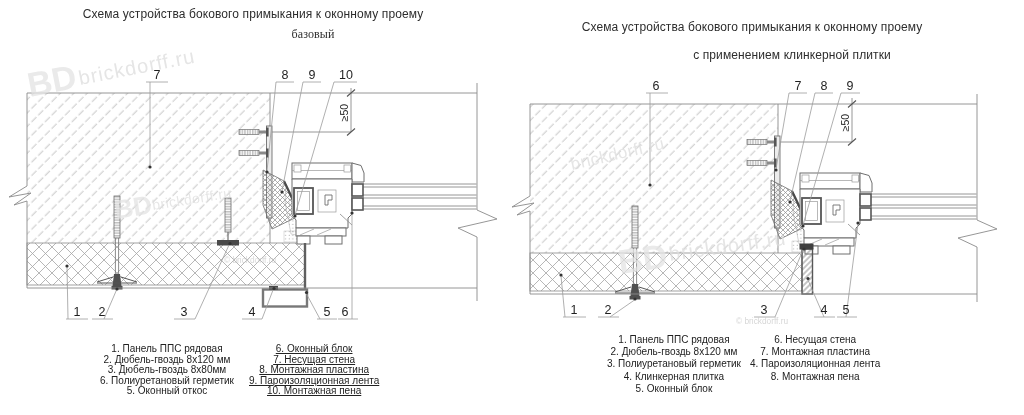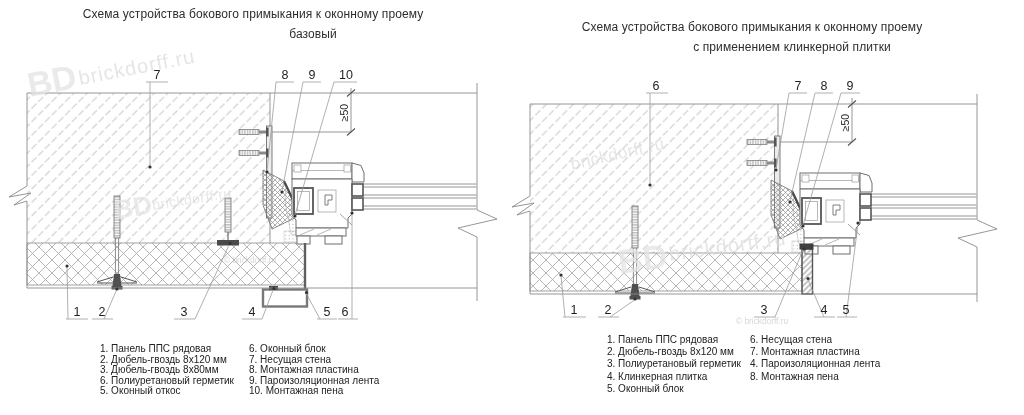--- a/index.html
+++ b/index.html
@@ -1,19 +1,19 @@
 <!DOCTYPE html>
 <html><head>
 <meta charset="utf-8">
 <style>
   html,body{margin:0;padding:0;background:#fff;}
   body{width:1024px;height:415px;position:relative;font-family:"Liberation Sans",sans-serif;overflow:hidden;}
   .abs{position:absolute;}
   .title{font-size:12px;color:#2d2d2d;text-align:center;letter-spacing:.1px;white-space:nowrap;}
-  .legend{font-size:10px;color:#222;}
+  .legend{font-size:10px;color:#222;text-align:center;}
   .legend div{white-space:nowrap;}
   .lg-l div{line-height:10.6px;}
   .lg-r div{line-height:12.2px;}
   svg{position:absolute;left:0;top:0;}
   .ln{stroke:#8a8a8a;stroke-width:.9;fill:none;}
   .lead{stroke:#9c9c9c;stroke-width:.8;fill:none;}
   .co{font-size:12.5px;fill:#1f1f1f;text-anchor:middle;}
   .dim{font-size:10.5px;fill:#2a2a2a;text-anchor:middle;}
   .dot{fill:#333;}
   .tick{stroke:#555;stroke-width:1.1;fill:none;}
@@ -227,32 +227,32 @@
     <text class="wmD2" transform="translate(153,210) rotate(-9)">brickdorff.ru</text>
     <text class="wmC" x="224" y="263">© brickdorff.ru</text>
     <text class="wmD3" transform="translate(572,170) rotate(-13)">brickdorff.ru</text>
     <text class="wmL" transform="translate(620,274) rotate(-8)">BD</text>
     <text class="wmD" transform="translate(670,261) rotate(-8)">brickdorff.ru</text>
     <text class="wmC" x="736" y="324">© brickdorff.ru</text>
   </g>
 </svg>
 
 <div class="title abs" style="left:63px;top:7px;width:380px;">Схема устройства бокового примыкания к оконному проему</div>
-<div class="title abs" style="left:247px;top:27px;width:132px;">базовый</div>
+<div class="title abs" style="left:247px;top:27px;width:132px;font-family:Liberation Serif, serif;">базовый</div>
 <div class="title abs" style="left:562px;top:20px;width:380px;">Схема устройства бокового примыкания к оконному проему</div>
-<div class="title abs" style="left:672px;top:40px;width:240px;">с применением клинкерной плитки</div>
+<div class="title abs" style="left:672px;top:48px;width:240px;">с применением клинкерной плитки</div>
 
 <div class="legend lg-l abs" style="left:100px;top:344px;">
   <div>1. Панель ППС рядовая</div>
   <div>2. Дюбель-гвоздь 8х120 мм</div>
   <div>3. Дюбель-гвоздь 8х80мм</div>
   <div>6. Полиуретановый герметик</div>
   <div>5. Оконный откос</div>
 </div>
-<div class="legend lg-l abs" style="left:249px;top:344px;">
+<div class="legend lg-l abs" style="left:249px;top:344px;text-decoration:underline;">
   <div>6. Оконный блок</div>
   <div>7. Несущая стена</div>
   <div>8. Монтажная пластина</div>
   <div>9. Пароизоляционная лента</div>
   <div>10. Монтажная пена</div>
 </div>
 <div class="legend lg-r abs" style="left:607px;top:334px;">
   <div>1. Панель ППС рядовая</div>
   <div>2. Дюбель-гвоздь 8х120 мм</div>
   <div>3. Полиуретановый герметик</div>

